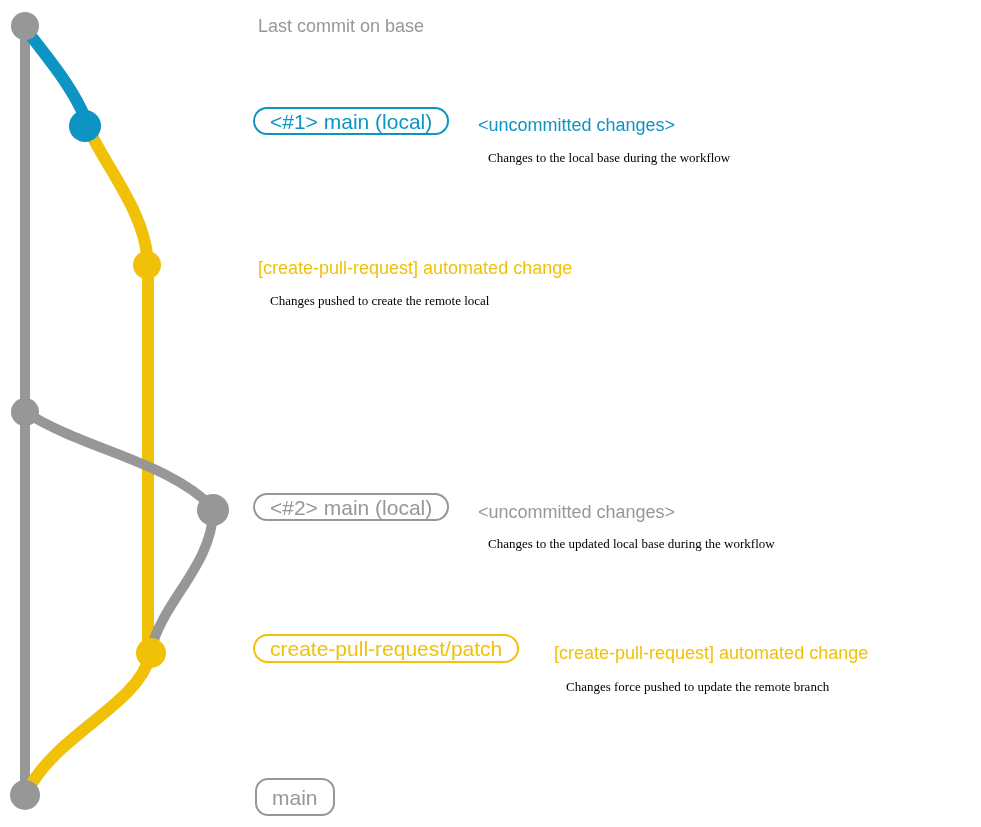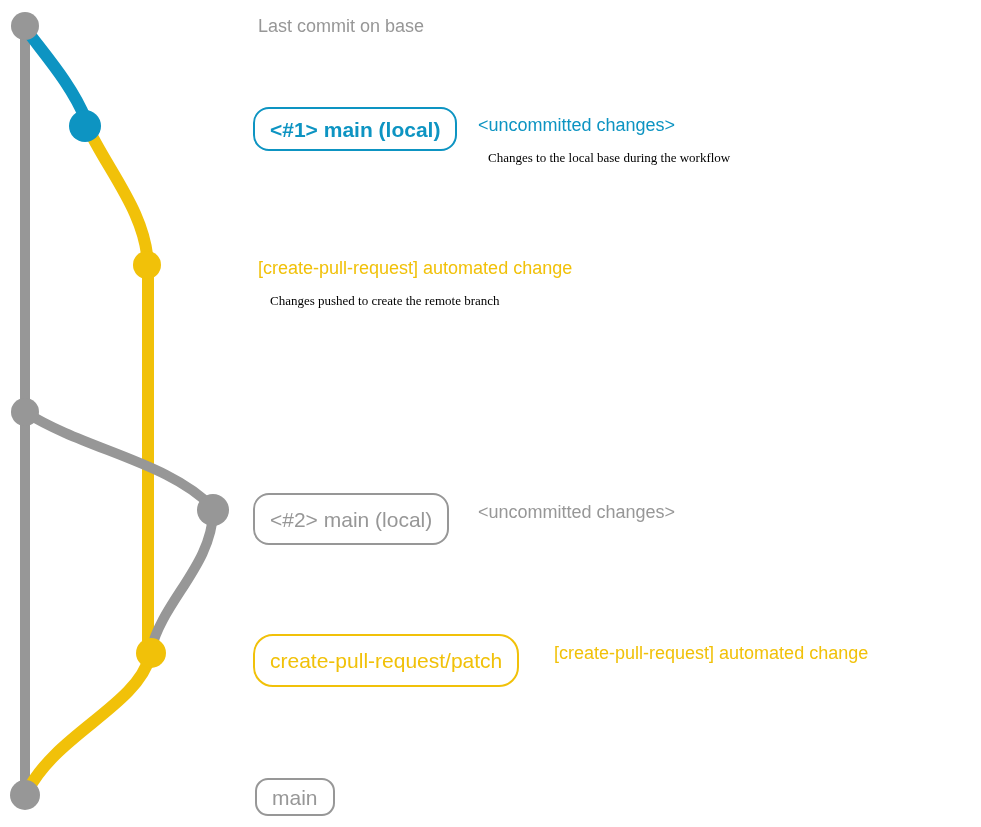--- a/index.html
+++ b/index.html
@@ -58,23 +58,23 @@
     border-radius: 16px;
     background: var(--c-background, #ffffff);
     font-size: 21px;
     white-space: nowrap;
     line-height: 1;
   }
   .badge-blue   { border: 2px solid var(--c-blue);   color: var(--c-blue); }
   .badge-gray   { border: 2px solid var(--c-gray);   color: var(--c-gray); }
   .badge-yellow { border: 2px solid var(--c-yellow); color: var(--c-yellow); }
 
-  #badge-main-local-1 { left: 253px; top: 107px; height: 44px; font-weight: bold; }
-  #badge-main-local-2 { left: 253px; top: 493px; height: 52px; }
-  #badge-patch-branch { left: 253px; top: 634px; height: 53px; border-radius: 20px; }
+  #badge-main-local-1 { left: 253px; top: 107px; height: 28px; }
+  #badge-main-local-2 { left: 253px; top: 493px; height: 28px; }
+  #badge-patch-branch { left: 253px; top: 634px; height: 29px; border-radius: 20px; }
   #badge-main         { left: 255px; top: 778px; height: 38px; border-radius: 13px; }
 
   #caption-last-commit   { left: 258px; top: 26px; }
   #caption-uncommitted-1 { left: 478px; top: 125px; }
   #desc-local-base       { left: 488px; top: 157px; }
   #caption-auto-change-1 { left: 258px; top: 268px; }
   #desc-push-create      { left: 270px; top: 300px; }
   #caption-new-commit    { left: 258px; top: 411px; }
   #caption-uncommitted-2 { left: 478px; top: 512px; }
   #desc-updated-base     { left: 488px; top: 543px; }
@@ -107,30 +107,32 @@
 
   <div id="caption-last-commit" class="caption caption-gray">Last commit on base</div>
 
   <div id="badge-main-local-1" class="badge badge-blue">
     <span>&lt;#1&gt; main (local)</span>
   </div>
   <div id="caption-uncommitted-1" class="caption caption-blue">&lt;uncommitted changes&gt;</div>
   <div id="desc-local-base" class="desc">Changes to the local base during the workflow</div>
 
   <div id="caption-auto-change-1" class="caption caption-yellow">[create-pull-request] automated change</div>
-  <div id="desc-push-create" class="desc">Changes pushed to create the remote branch</div>
+  <div id="desc-push-create" class="desc">Changes pushed to create the remote local</div>
 
 
   <div id="badge-main-local-2" class="badge badge-gray">
     <span>&lt;#2&gt; main (local)</span>
   </div>
   <div id="caption-uncommitted-2" class="caption caption-gray">&lt;uncommitted changes&gt;</div>
+  <div id="desc-updated-base" class="desc">Changes to the updated local base during the workflow</div>
 
   <div id="badge-patch-branch" class="badge badge-yellow">
     <span>create-pull-request/patch</span>
   </div>
   <div id="caption-auto-change-2" class="caption caption-yellow">[create-pull-request] automated change</div>
+  <div id="desc-force-push" class="desc">Changes force pushed to update the remote branch</div>
 
   <div id="badge-main" class="badge badge-gray">
     <span>main</span>
   </div>
 
 </div>
 
 </body></html>

